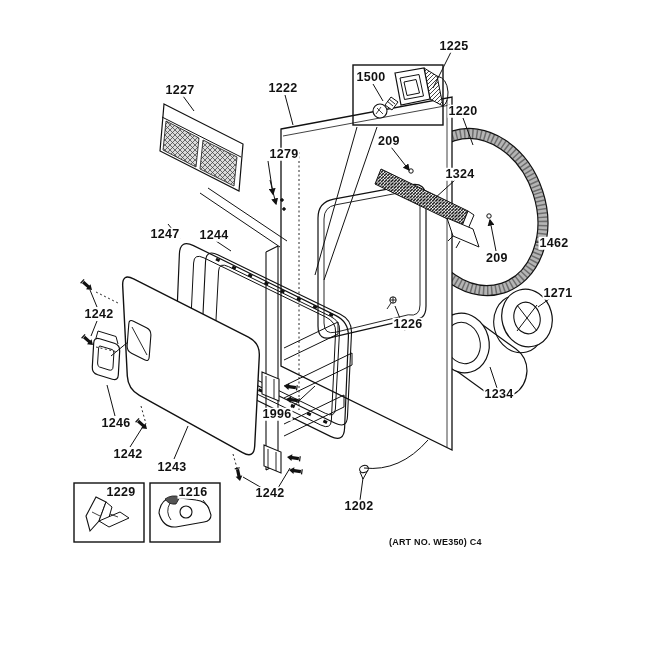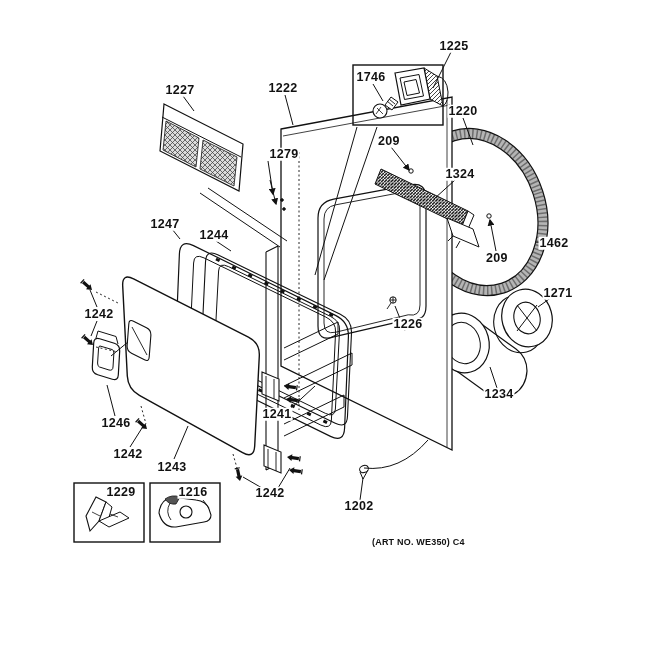--- a/index.html
+++ b/index.html
@@ -1,21 +1,21 @@
 <!DOCTYPE html>
 <html><head>
 <meta charset="utf-8">
 <style>
   html,body{margin:0;padding:0;background:#fff;}
   .stage{position:relative;width:650px;height:650px;background:#fff;overflow:hidden;
          font-family:"Liberation Sans",sans-serif;}
   .stage svg{position:absolute;left:0;top:0;}
   .lbl{position:absolute;transform:translate(-50%,-50%);font:bold 12.5px "Liberation Sans",sans-serif;
        letter-spacing:.3px;color:#111;background:#fff;padding:0 1px;line-height:1;white-space:nowrap;}
-  .footer{position:absolute;left:372px;top:537px;font:bold 9px "Liberation Sans",sans-serif;
+  .footer{position:absolute;left:389px;top:537px;font:bold 9px "Liberation Sans",sans-serif;
           color:#111;letter-spacing:.2px;white-space:nowrap;}
 </style>
 </head>
 <body>
 
 <div class="stage">
 
 <svg width="650" height="650" viewBox="0 0 650 650">
   <defs>
     <pattern id="mesh" patternUnits="userSpaceOnUse" width="5" height="5">
@@ -219,39 +219,39 @@
     <g stroke-dasharray="2 2.5" stroke-width="0.9">
       <path d="M96,292 L120,304"></path>
       <path d="M96,347 L118,352"></path>
       <path d="M141,406 L146,424"></path>
       <path d="M233,454 L239,475"></path>
     </g>
   </g>
 </svg>
 
 <div class="lbl" style="left:454px;top:46px">1225</div>
-<div class="lbl" style="left:371px;top:77px">1746</div>
+<div class="lbl" style="left:371px;top:77px">1500</div>
 <div class="lbl" style="left:180px;top:90px">1227</div>
 <div class="lbl" style="left:283px;top:88px">1222</div>
 <div class="lbl" style="left:463px;top:111px">1220</div>
 <div class="lbl" style="left:389px;top:141px">209</div>
 <div class="lbl" style="left:284px;top:154px">1279</div>
 <div class="lbl" style="left:460px;top:174px">1324</div>
 <div class="lbl" style="left:554px;top:243px">1462</div>
 <div class="lbl" style="left:497px;top:258px">209</div>
 <div class="lbl" style="left:558px;top:293px">1271</div>
-<div class="lbl" style="left:165px;top:224px">1247</div>
+<div class="lbl" style="left:165px;top:234px">1247</div>
 <div class="lbl" style="left:214px;top:235px">1244</div>
 <div class="lbl" style="left:99px;top:314px">1242</div>
 <div class="lbl" style="left:408px;top:324px">1226</div>
 <div class="lbl" style="left:499px;top:394px">1234</div>
 <div class="lbl" style="left:116px;top:423px">1246</div>
 <div class="lbl" style="left:128px;top:454px">1242</div>
 <div class="lbl" style="left:172px;top:467px">1243</div>
-<div class="lbl" style="left:277px;top:414px">1241</div>
+<div class="lbl" style="left:277px;top:414px">1996</div>
 <div class="lbl" style="left:270px;top:493px">1242</div>
 <div class="lbl" style="left:359px;top:506px">1202</div>
 <div class="lbl" style="left:121px;top:492px">1229</div>
 <div class="lbl" style="left:193px;top:492px">1216</div>
 
 <div class="footer">(ART NO. WE350) C4</div>
 
 </div>
 
 </body></html>

